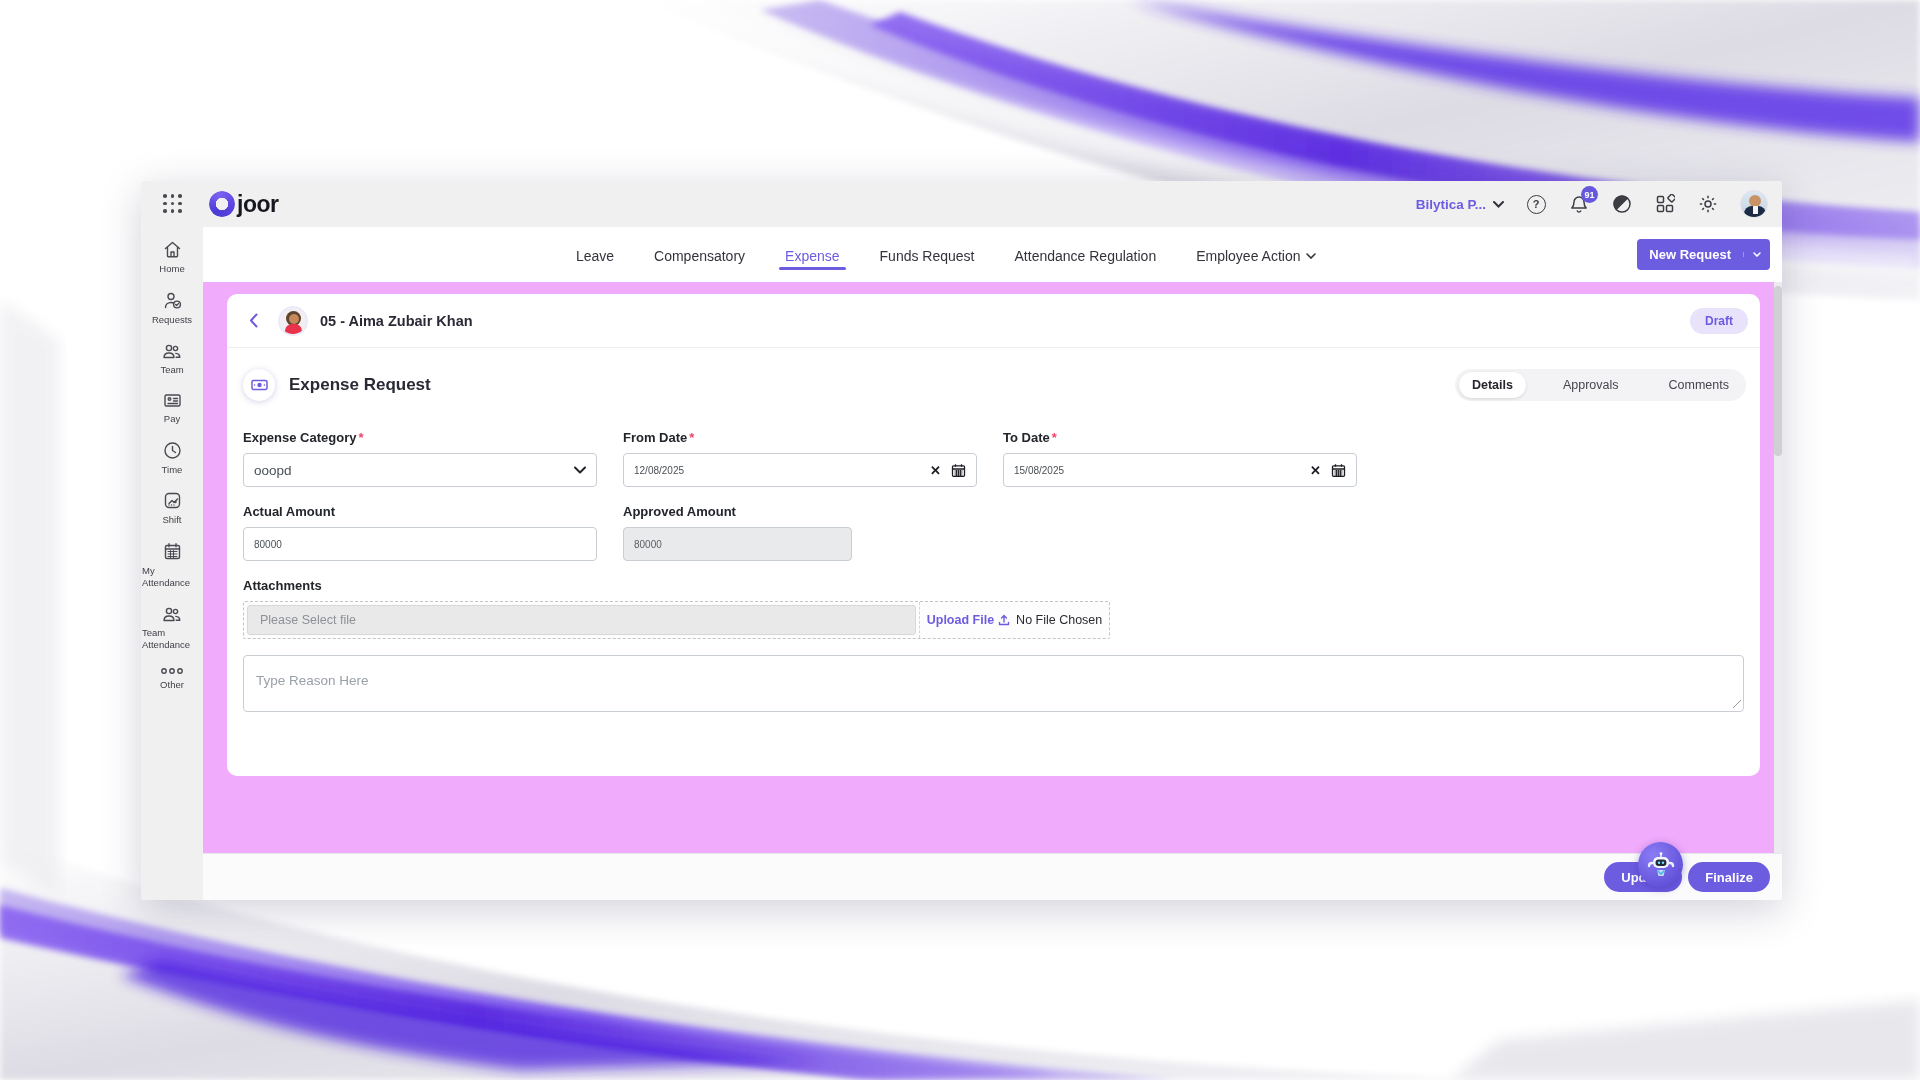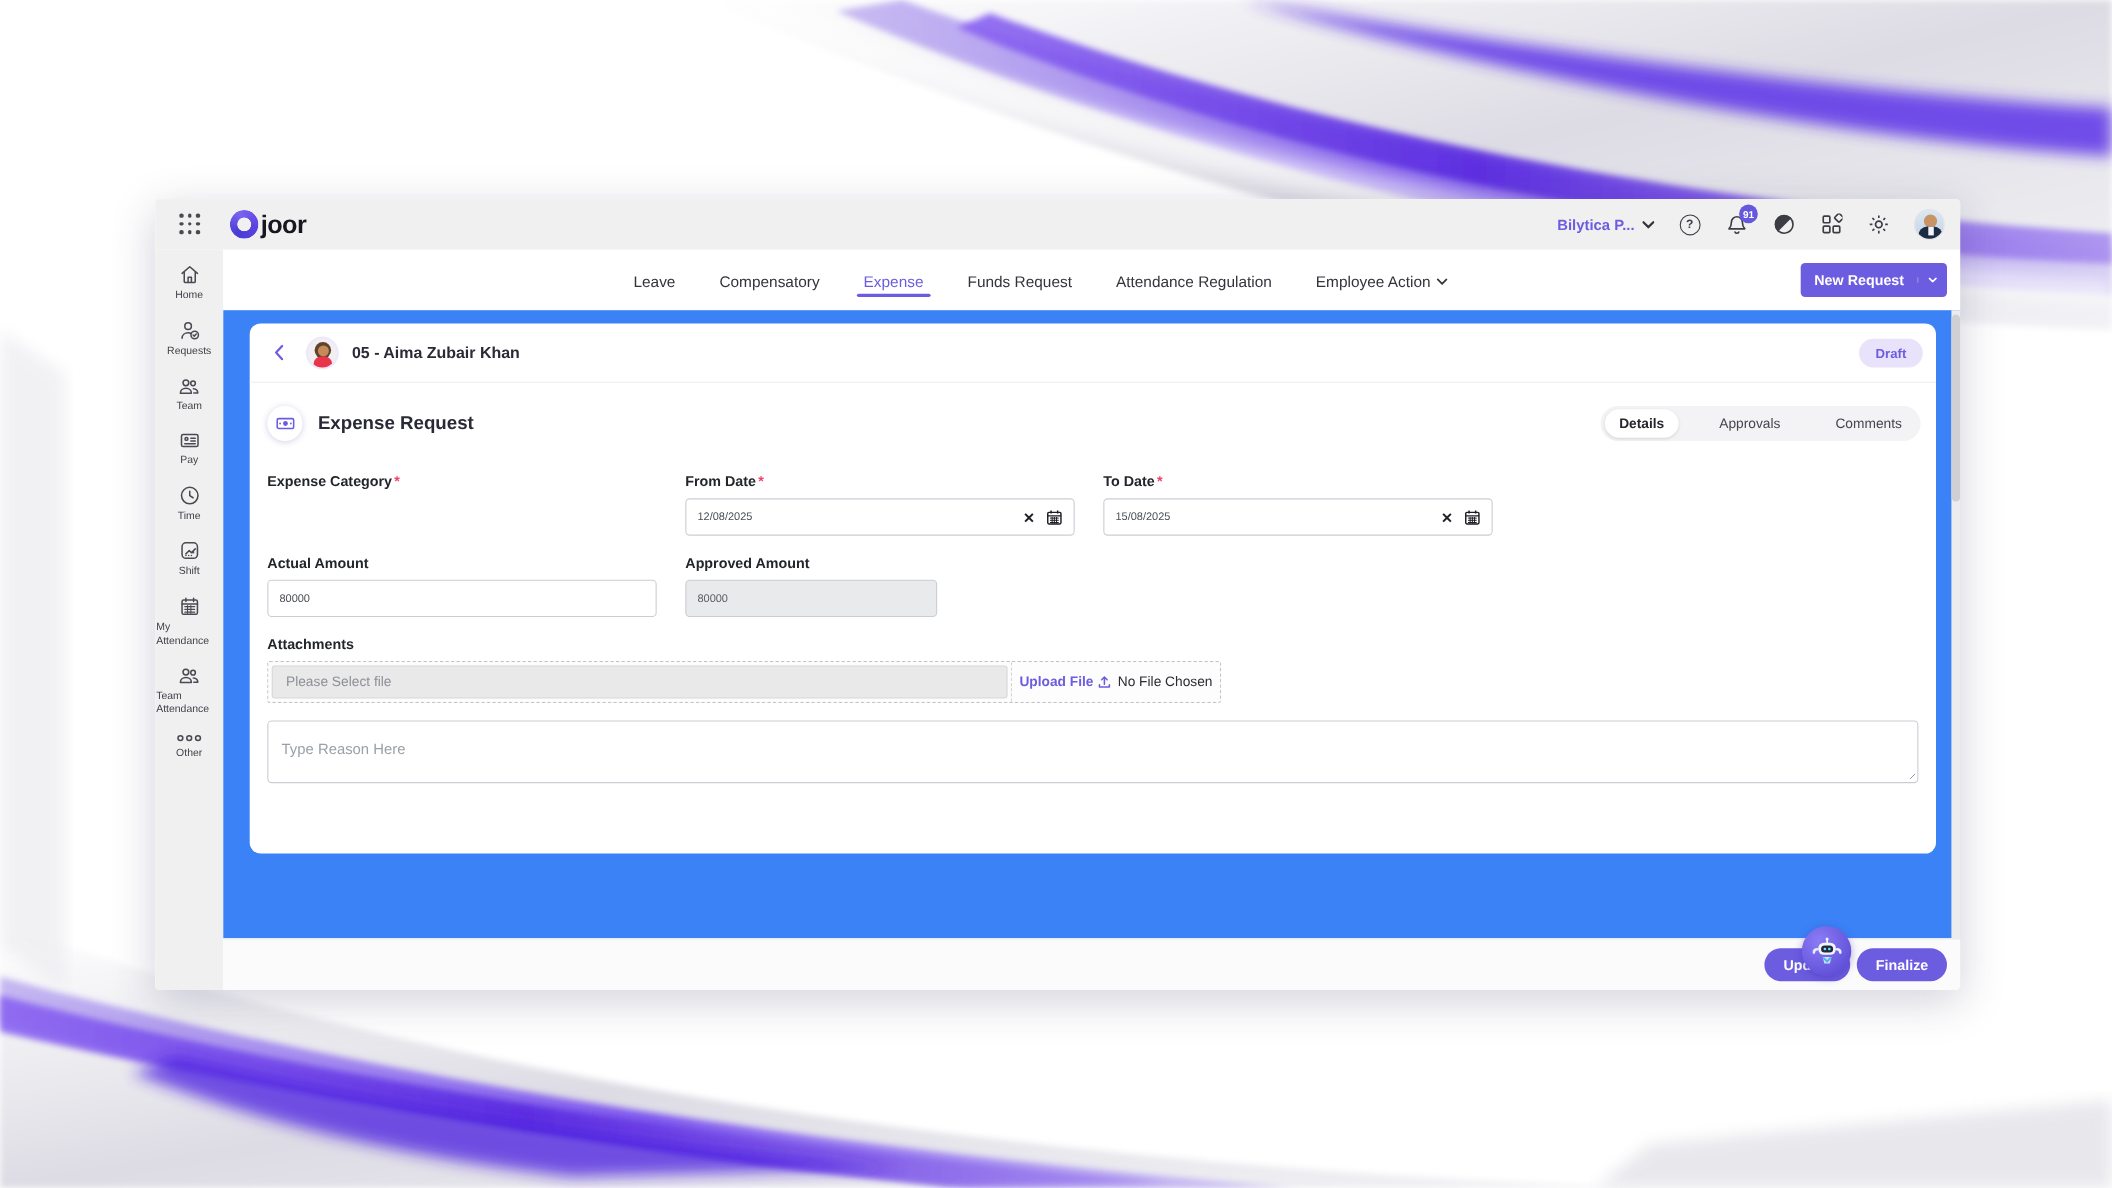--- a/index.html
+++ b/index.html
@@ -50,21 +50,21 @@
   .tabbar{ height:55px; background:#fff; display:flex; align-items:center; flex:0 0 auto; padding:0 12px; position:relative;}
   .tabs{ display:flex; gap:36px; margin:0 auto; padding-left:40px;}
   .tab{ font-size:14px; color:#33333c; cursor:pointer; padding:14px 2px 12px; position:relative; display:flex; align-items:center; gap:6px;}
   .tab.active{ color:#6c5ce0; }
   .tab.active::after{ content:""; position:absolute; left:-4px; right:-4px; bottom:6px; height:2.5px; border-radius:2px; background:#6c5ce0; }
   .btn-new{ background:#6c5ce0; color:#fff; border:none; height:31px; border-radius:4px; font-size:13px; font-weight:bold; display:flex; align-items:center; cursor:pointer; padding:0; overflow:hidden; font-family:inherit;}
   .btn-new .main-part{ padding:0 12px; }
   .btn-new .caret-part{ padding:0 9px; border-left:1px solid rgba(255,255,255,.35); font-size:10px; display:flex; align-items:center;}
 
   
-  .page{ flex:1; background:#3b82f6; position:relative; min-height:0; }
+  .page{ flex:1; background:#f0abfc; position:relative; min-height:0; }
   .scroll-track{ position:absolute; right:0; top:0; bottom:0; width:8px; background:#ececee; }
   .scroll-thumb{ position:absolute; right:0; top:4px; width:8px; height:170px; border-radius:4px; background:#cfcfd4; }
 
   .card{ position:absolute; left:24px; right:22px; top:12px; height:482px; background:#fff; border-radius:10px; }
 
   .rec-row{ height:54px; display:flex; align-items:center; padding:0 12px 0 16px; border-bottom:1px solid #ededf0; }
   .back-chevron{ color:#6c5ce0; font-size:20px; cursor:pointer; padding:0 6px; display:flex; align-items:center;}
   .avatar-woman{ width:30px; height:30px; border-radius:50%; margin-left:14px; background:#f3eef2; border:2px solid #eceafa; position:relative; overflow:hidden;}
   .avatar-woman .hair{ position:absolute; left:6px; top:3px; width:15px; height:15px; border-radius:50%; background:#5d4430;}
   .avatar-woman .face{ position:absolute; left:8.5px; top:6px; width:10px; height:10px; border-radius:50%; background:#c68958;}
@@ -369,20 +369,26 @@
               <div class="seg">Approvals</div>
               <div class="seg">Comments</div>
             </div>
           </div>
 
           <div class="form">
 
             <div class="f-row">
               <div class="f-col">
                 <span class="f-label"><span>Expense Category</span><span class="req">*</span></span>
+                <div class="input-box select-box">
+                  <span class="select-value">ooopd</span>
+                  <svg width="12" height="8" viewBox="0 0 12 8" fill="none">
+                      <path d="M1 1.5l5 5 5-5" stroke="#23232a" stroke-width="2" stroke-linecap="round" stroke-linejoin="round"></path>
+                    </svg>
+                </div>
               </div>
               <div class="f-col">
                 <span class="f-label"><span>From Date</span><span class="req">*</span></span>
                 <div class="input-box">
                   <input value="12/08/2025" style="">
                   <span class="x-icon">✕</span>
                   <span class="cal-btn">
                     <svg width="15" height="15" viewBox="0 0 15 15" fill="none" stroke="#1c1c22" stroke-width="1.3">
                         <rect x="1.5" y="2.8" width="12" height="10.5" rx="1"></rect>
                         <path d="M1.5 6 h12 M4.5 1.2 v2.6 M10.5 1.2 v2.6"></path>

